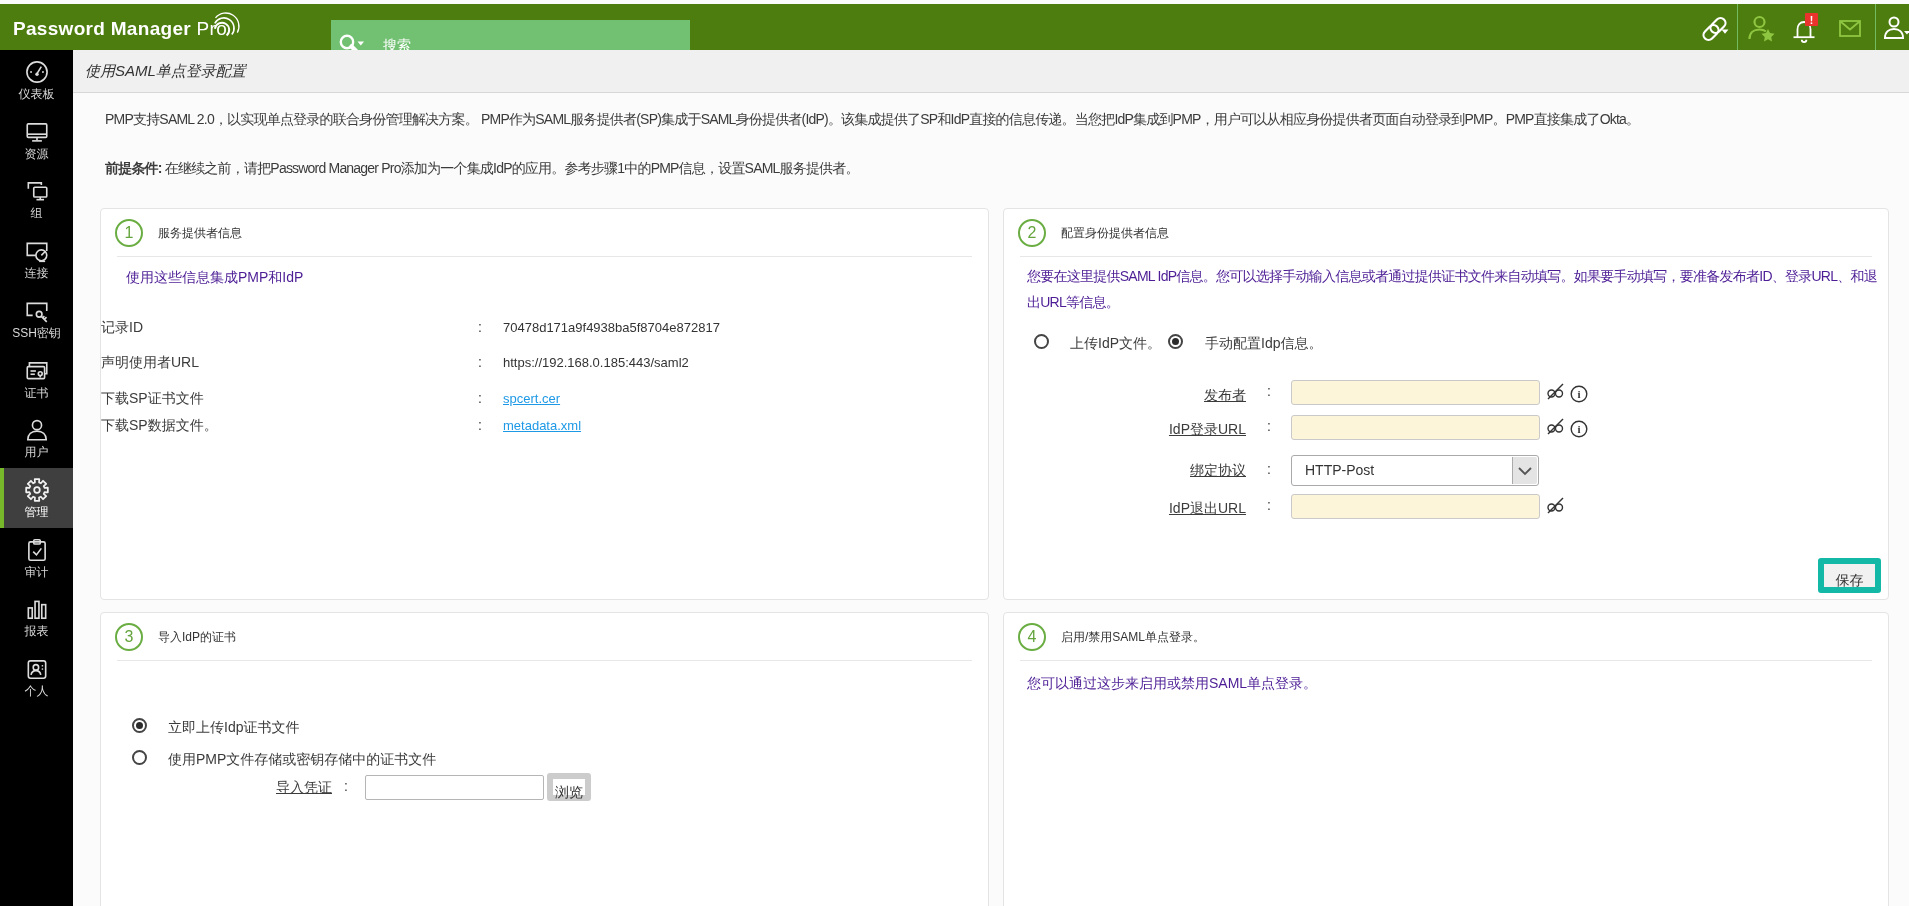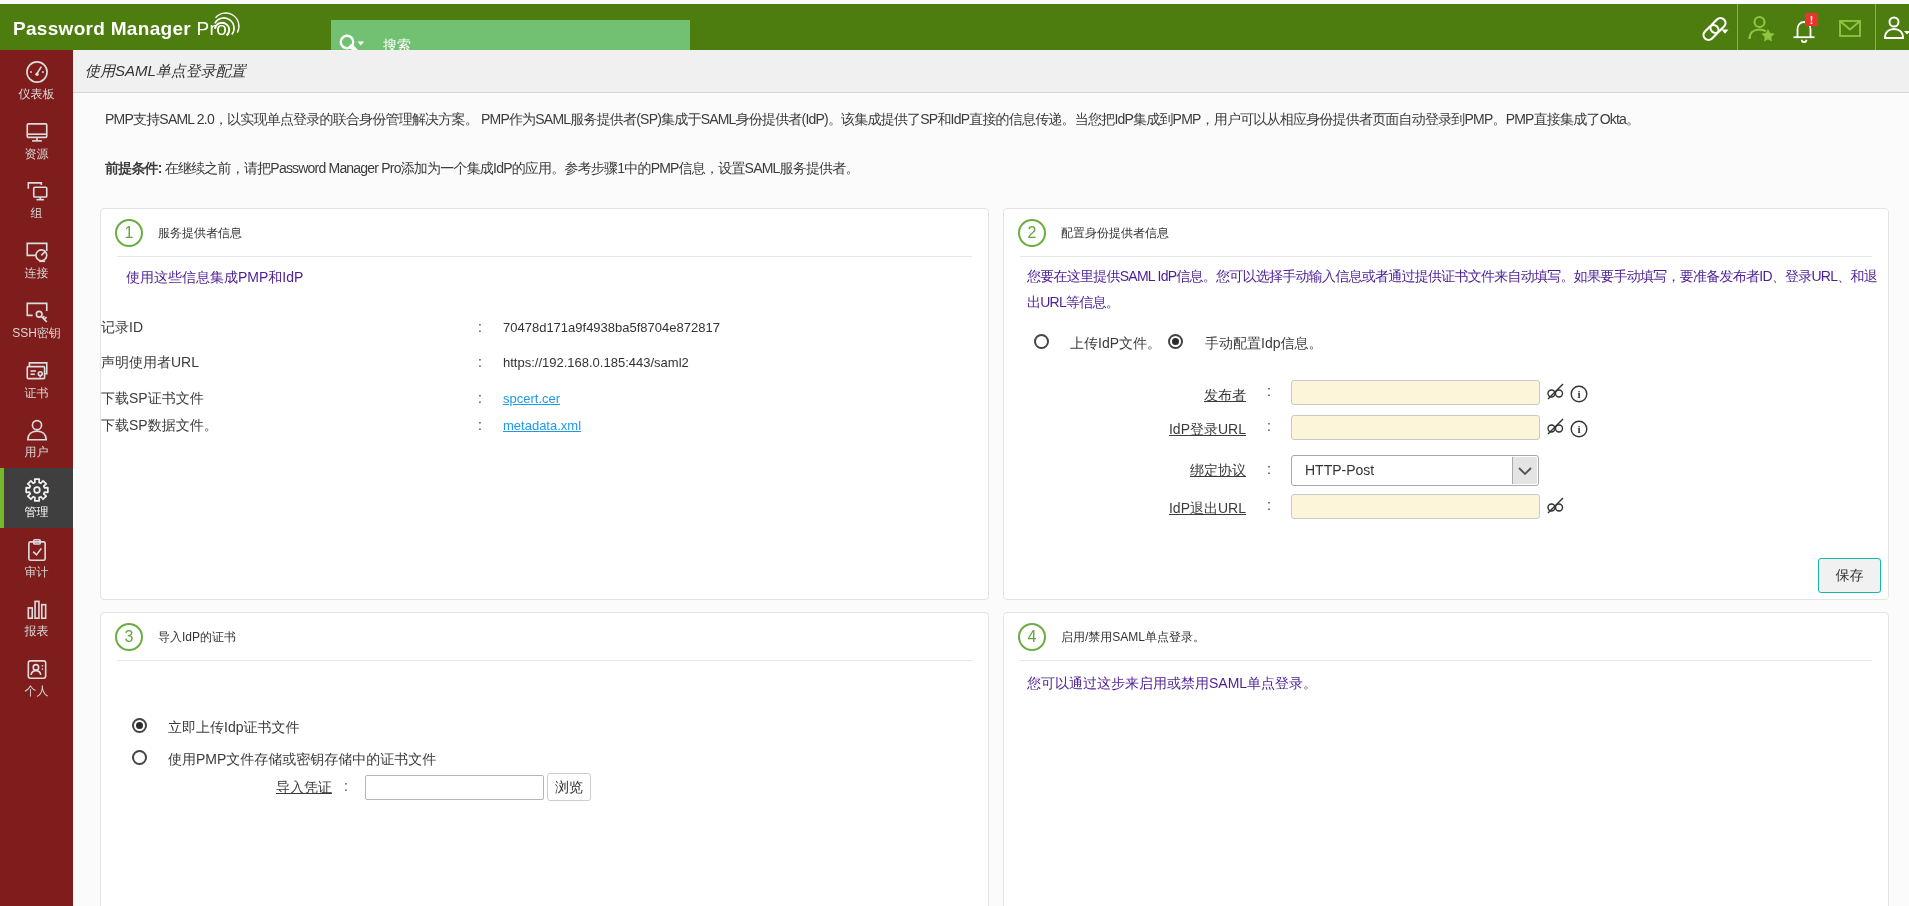--- a/index.html
+++ b/index.html
@@ -6,21 +6,21 @@
 html,body { width:1909px; height:906px; overflow:hidden; background:#fbfbfb;
   font-family:"Liberation Sans", sans-serif; }
 .abs { position:absolute; }
 #topbar { position:absolute; left:0; top:4px; width:1909px; height:50px; background:#4d7c0f; }
 #logo { position:absolute; left:13px; top:0; height:50px; line-height:50px; color:#fff;
   font-size:19px; font-weight:bold; letter-spacing:0.3px; }
 #logo .pro { font-weight:normal; }
 #searchband { position:absolute; left:331px; top:0; width:359px; height:56px; background:#72c072;margin-top:16px; }
 #searchband .stxt { position:absolute; left:52px; top:0; line-height:50px; color:#fff; font-size:14px; }
 .tsep { position:absolute; top:0; width:1px; height:50px; background:#74ba5e; }
-#sidebar { position:absolute; left:0; top:50px; width:73px; height:856px; background:#7f1d1d; }
+#sidebar { position:absolute; left:0; top:50px; width:73px; height:856px; background:#000000; }
 .sitem { position:absolute; left:0; width:73px; height:59.7px; }
 .sitem svg { position:absolute; left:50%; top:9px; transform:translateX(-50%); }
 .sitem .lbl { position:absolute; left:0; top:37px; width:100%; text-align:center;
   font-size:12px; color:#d8d8d8; line-height:14px; }
 .sitem.sel { background:#3f3f3f; }
 .sitem.sel:before { content:""; position:absolute; left:0; top:0; width:4px; height:100%; background:#76b82a; }
 .sitem.sel .lbl { color:#fff; }
 #strip { position:absolute; left:73px; top:50px; width:1836px; height:43px; background:#f0f0f1;
   border-bottom:1px solid #d7d7d7; }
 #strip .t { position:absolute; left:12px; top:0; line-height:42px; font-size:15px; font-weight:500; color:#333;font-style:italic; }
@@ -37,21 +37,21 @@
 .rcolon { position:absolute; font-size:14px; color:#3b3b3b; }
 a.lnk { color:#1e99e6; text-decoration:underline; font-size:13px; }
 .radio { position:absolute; width:15px; height:15px; border:2px solid #444; border-radius:50%; background:#fff; }
 .radio.on:after { content:""; position:absolute; left:2px; top:2px; width:7px; height:7px; border-radius:50%; background:#2b2b2b; }
 .rdlbl { position:absolute; font-size:14px; color:#3b3b3b; }
 .inp { position:absolute; background:#fcf5da; border:1px solid #c9c9c9; border-radius:3px; width:249px; height:25px; }
 .flabel { position:absolute; text-align:right; font-size:14px; color:#3b3b3b;text-decoration:underline; }
 .sel-box { position:absolute; background:#fff; border:1px solid #aaa; border-radius:3px; }
 .sel-box .arr { position:absolute; right:1px; top:1px; bottom:1px; width:25px; background:#e4e4e4;
   border-left:1px solid #aaa; border-radius:0 2px 2px 0; }
-.btn { position:absolute; background:#f1f1f1; border:1px solid #14b8a6; border-radius:3px;
+.btn { position:absolute; background:#f1f1f1; border:6px solid #14b8a6; border-radius:3px;
   text-align:center; font-size:14px; color:#333; }
 </style>
 </head>
 <body>
 <div id="topbar">
   <div id="logo">Password Manager <span class="pro">Pro</span></div>
   <svg class="abs" style="left:213px;top:6px" width="40" height="32" viewBox="0 0 40 32" fill="none" stroke="#fff">
     <path d="M13.6,25.5 A7.2,7.2 0 1 0 1.9,18.7" stroke-width="2"></path>
     <path d="M18.8,24.5 A10.2,10.2 0 1 0 1.8,13.4" stroke-width="1.6"></path>
     <path d="M24.3,22.6 A13.2,13.2 0 0 0 2.5,7.9" stroke-width="1.3"></path>

